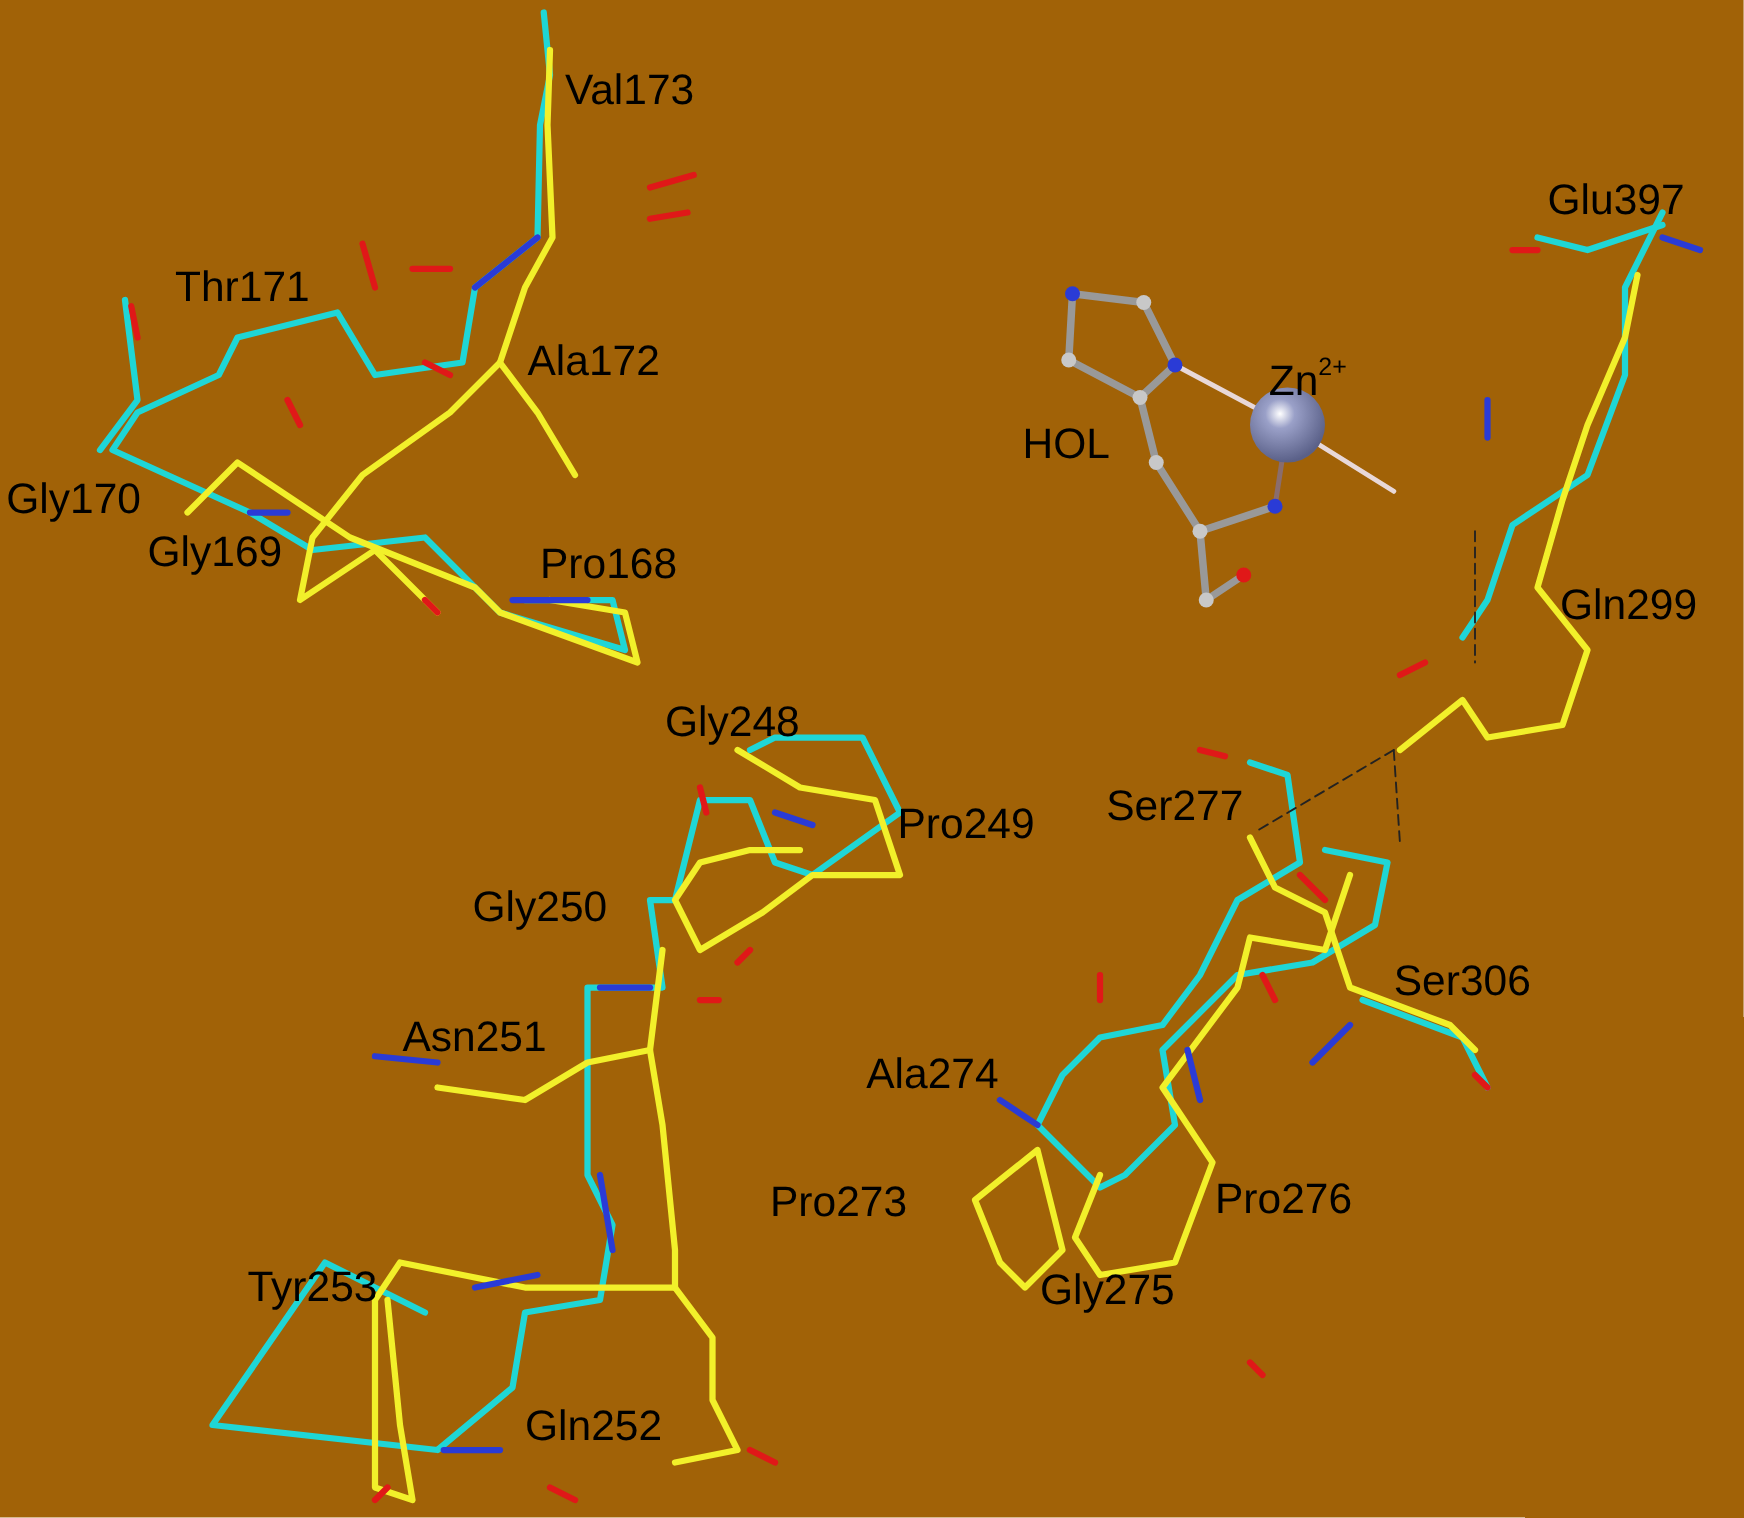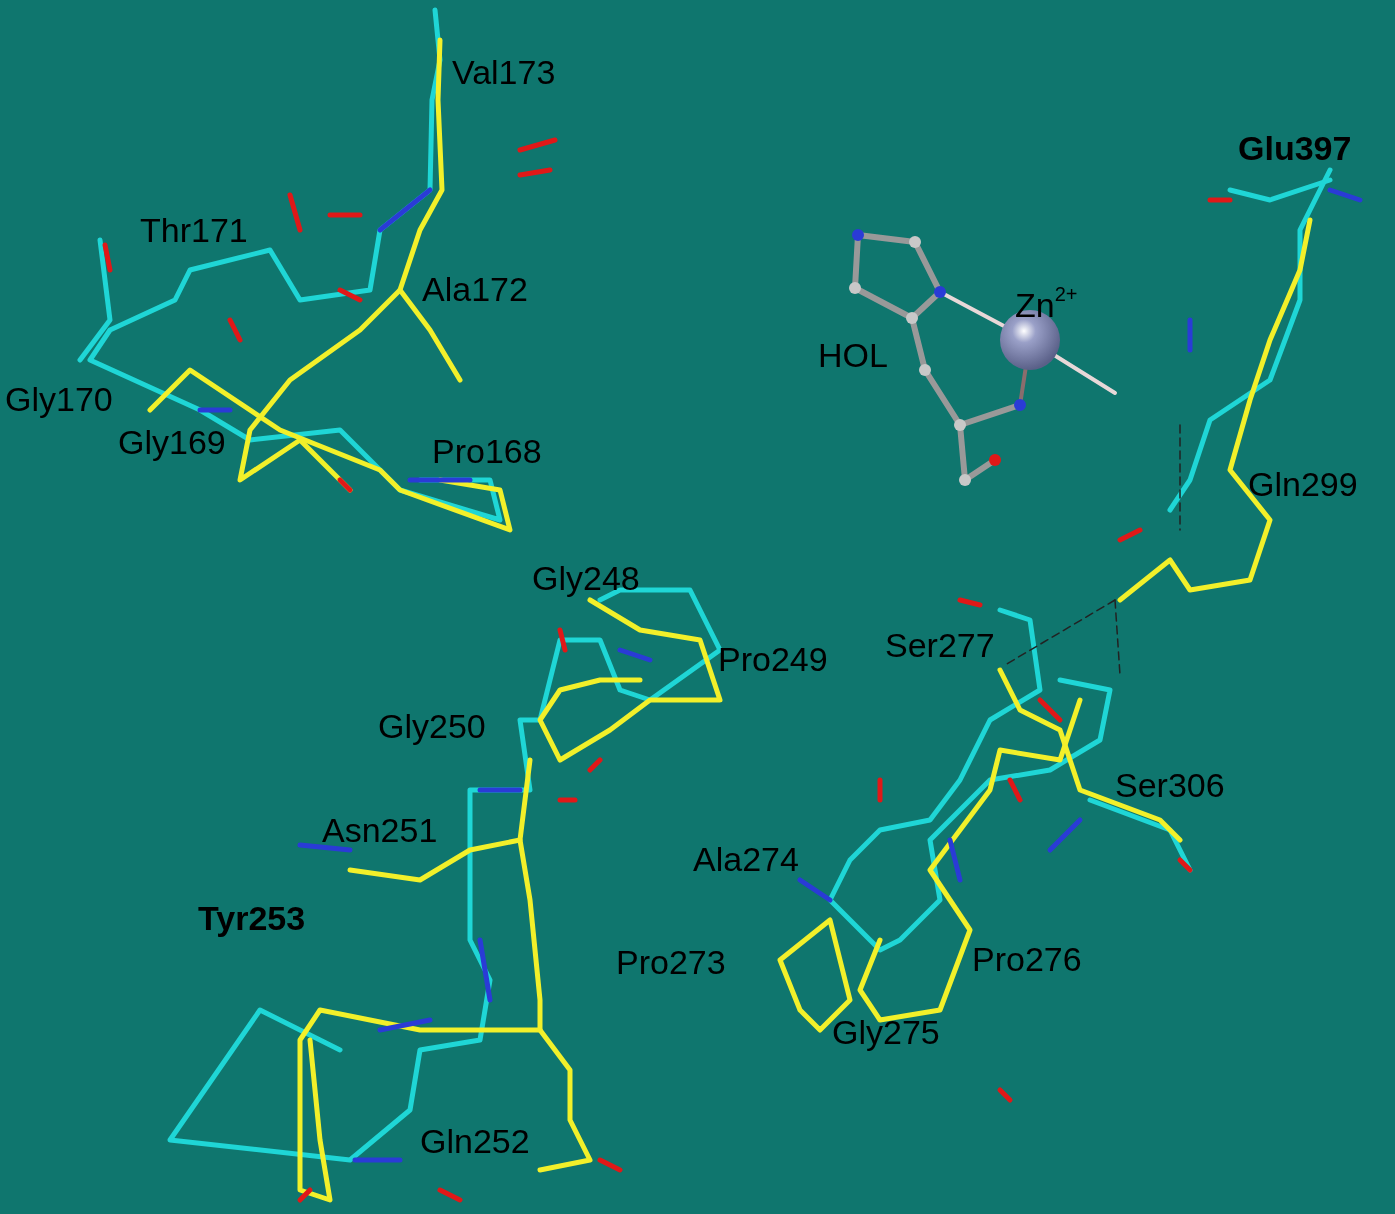--- a/index.html
+++ b/index.html
@@ -1,16 +1,16 @@
 <!DOCTYPE html>
 <html><head>
 <meta charset="utf-8">
 <style>
   html,body{margin:0;padding:0;background:#fff;}
-  #stage{position:relative;width:1395px;height:1214px;overflow:hidden;background:#0f766e;}
+  #stage{position:relative;width:1395px;height:1214px;overflow:hidden;background:#a16207;}
   svg{position:absolute;left:0;top:0;}
   .lbl{position:absolute;font-family:"Liberation Sans",sans-serif;font-size:34px;color:#000;white-space:nowrap;line-height:1;}
   .lbl sup{font-size:20px;vertical-align:top;position:relative;top:-4px;}
 </style>
 </head>
 <body>
 
 <div id="stage">
   <svg id="mol" width="1395" height="1214" viewBox="0 0 1395 1214">
     <g stroke-linecap="round" stroke-linejoin="round" fill="none" stroke-width="5">
@@ -122,23 +122,23 @@
       <div class="lbl" style="left: 452px; top: 55px;">Val173</div>
       <div class="lbl" style="left: 140px; top: 213px;">Thr171</div>
       <div class="lbl" style="left: 422px; top: 272px;">Ala172</div>
       <div class="lbl" style="left: 5px; top: 382px;">Gly170</div>
       <div class="lbl" style="left: 118px; top: 425px;">Gly169</div>
       <div class="lbl" style="left: 432px; top: 434px;">Pro168</div>
       <div class="lbl" style="left: 532px; top: 561px;">Gly248</div>
       <div class="lbl" style="left: 718px; top: 642px;">Pro249</div>
       <div class="lbl" style="left: 378px; top: 709px;">Gly250</div>
       <div class="lbl" style="left: 322px; top: 813px;">Asn251</div>
-      <div class="lbl" style="left: 198px; top: 901px; font-weight: bold;">Tyr253</div>
+      <div class="lbl" style="left: 198px; top: 1013px;">Tyr253</div>
       <div class="lbl" style="left: 420px; top: 1124px;">Gln252</div>
-      <div class="lbl" style="left: 1238px; top: 131px; font-weight: bold;">Glu397</div>
+      <div class="lbl" style="left: 1238px; top: 143px;">Glu397</div>
       <div class="lbl" style="left: 818px; top: 338px;">HOL</div>
       <div class="lbl" style="left: 1248px; top: 467px;">Gln299</div>
       <div class="lbl" style="left: 885px; top: 628px;">Ser277</div>
       <div class="lbl" style="left: 1115px; top: 768px;">Ser306</div>
       <div class="lbl" style="left: 693px; top: 842px;">Ala274</div>
       <div class="lbl" style="left: 616px; top: 945px;">Pro273</div>
       <div class="lbl" style="left: 972px; top: 942px;">Pro276</div>
       <div class="lbl" style="left: 832px; top: 1015px;">Gly275</div>
     </div>
   <div class="lbl" style="left:1015px;top:272px;margin-top:16px;">

